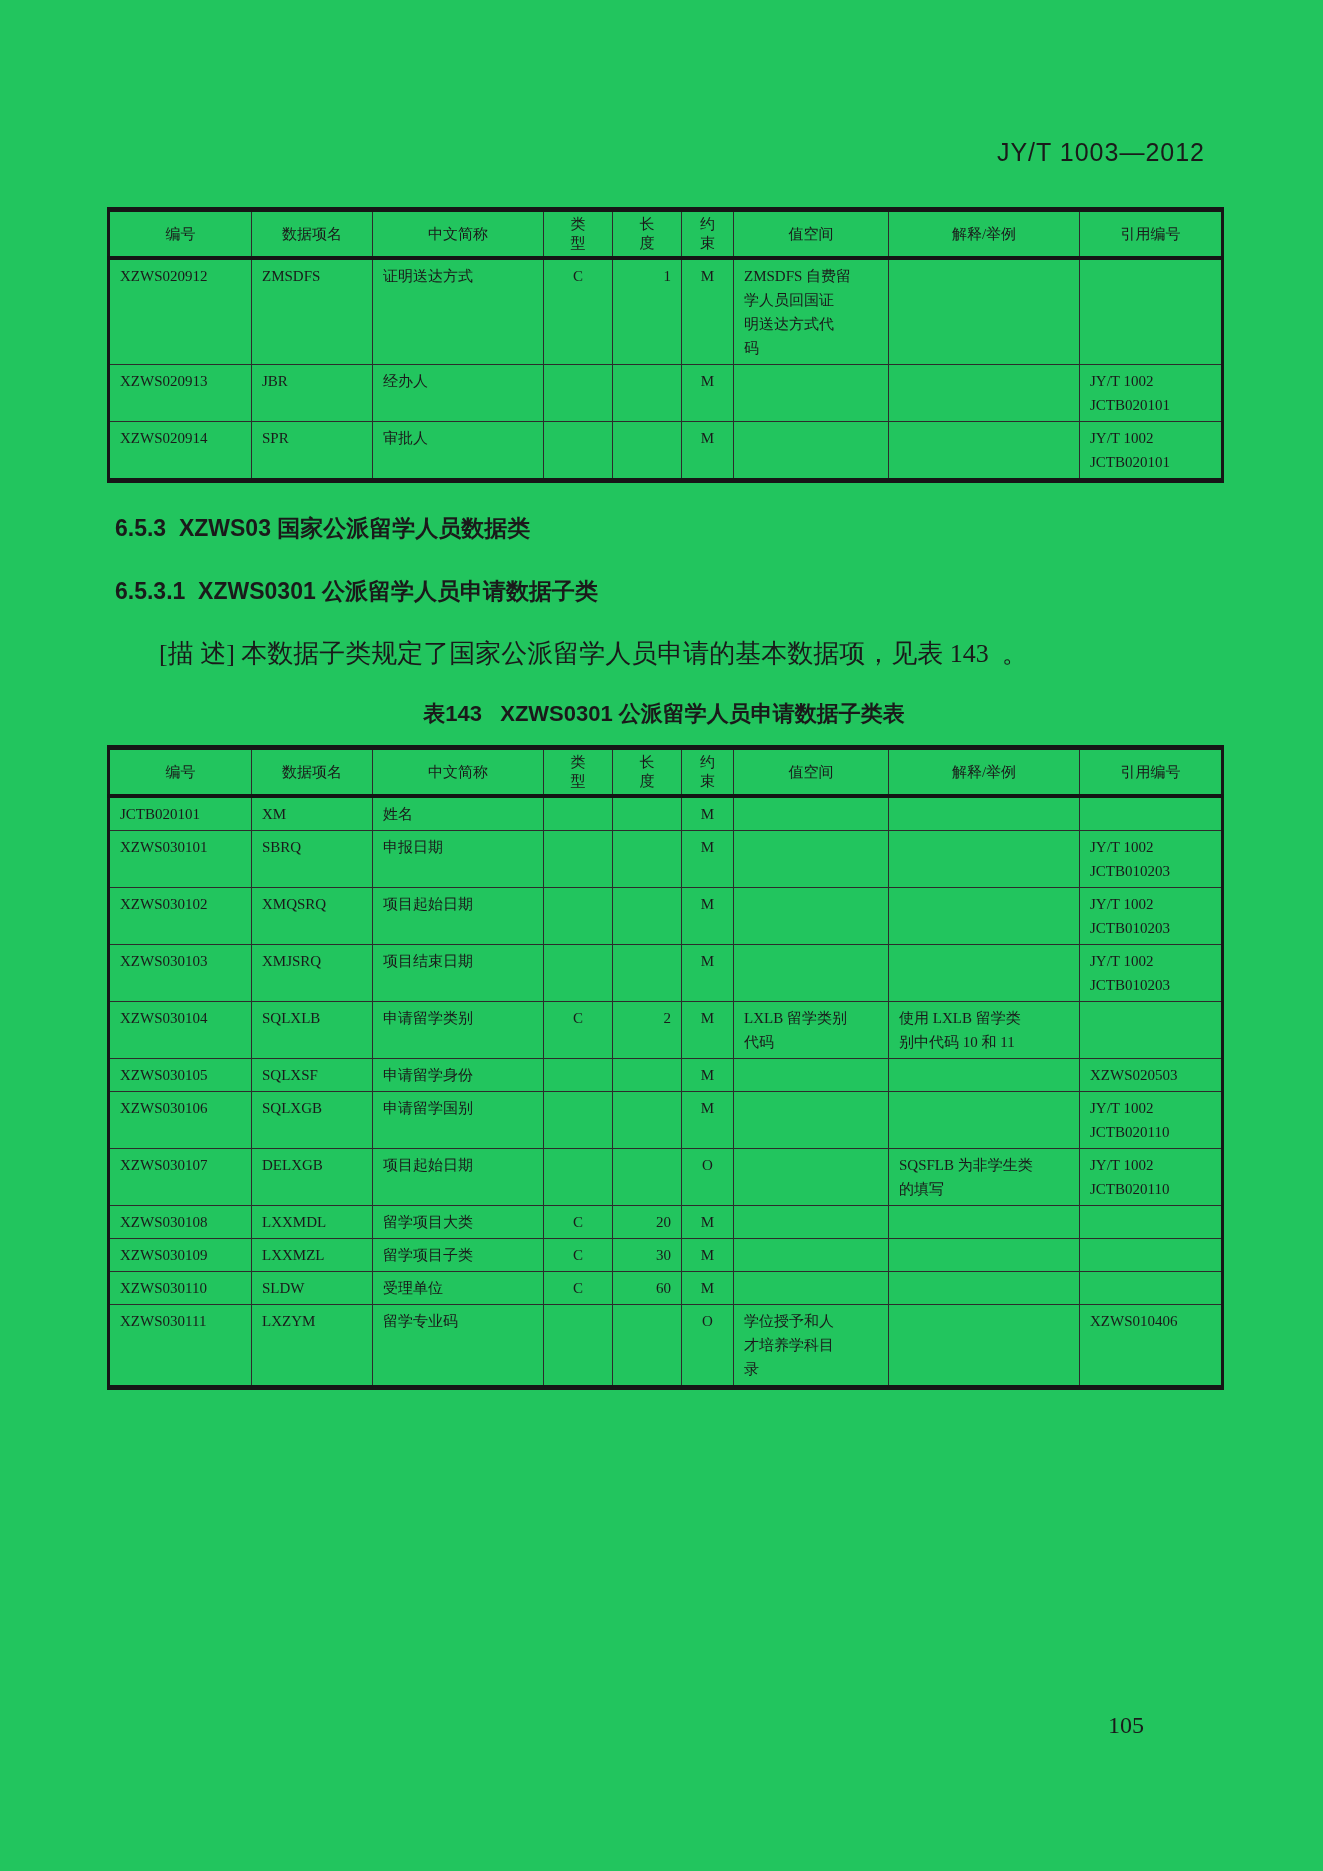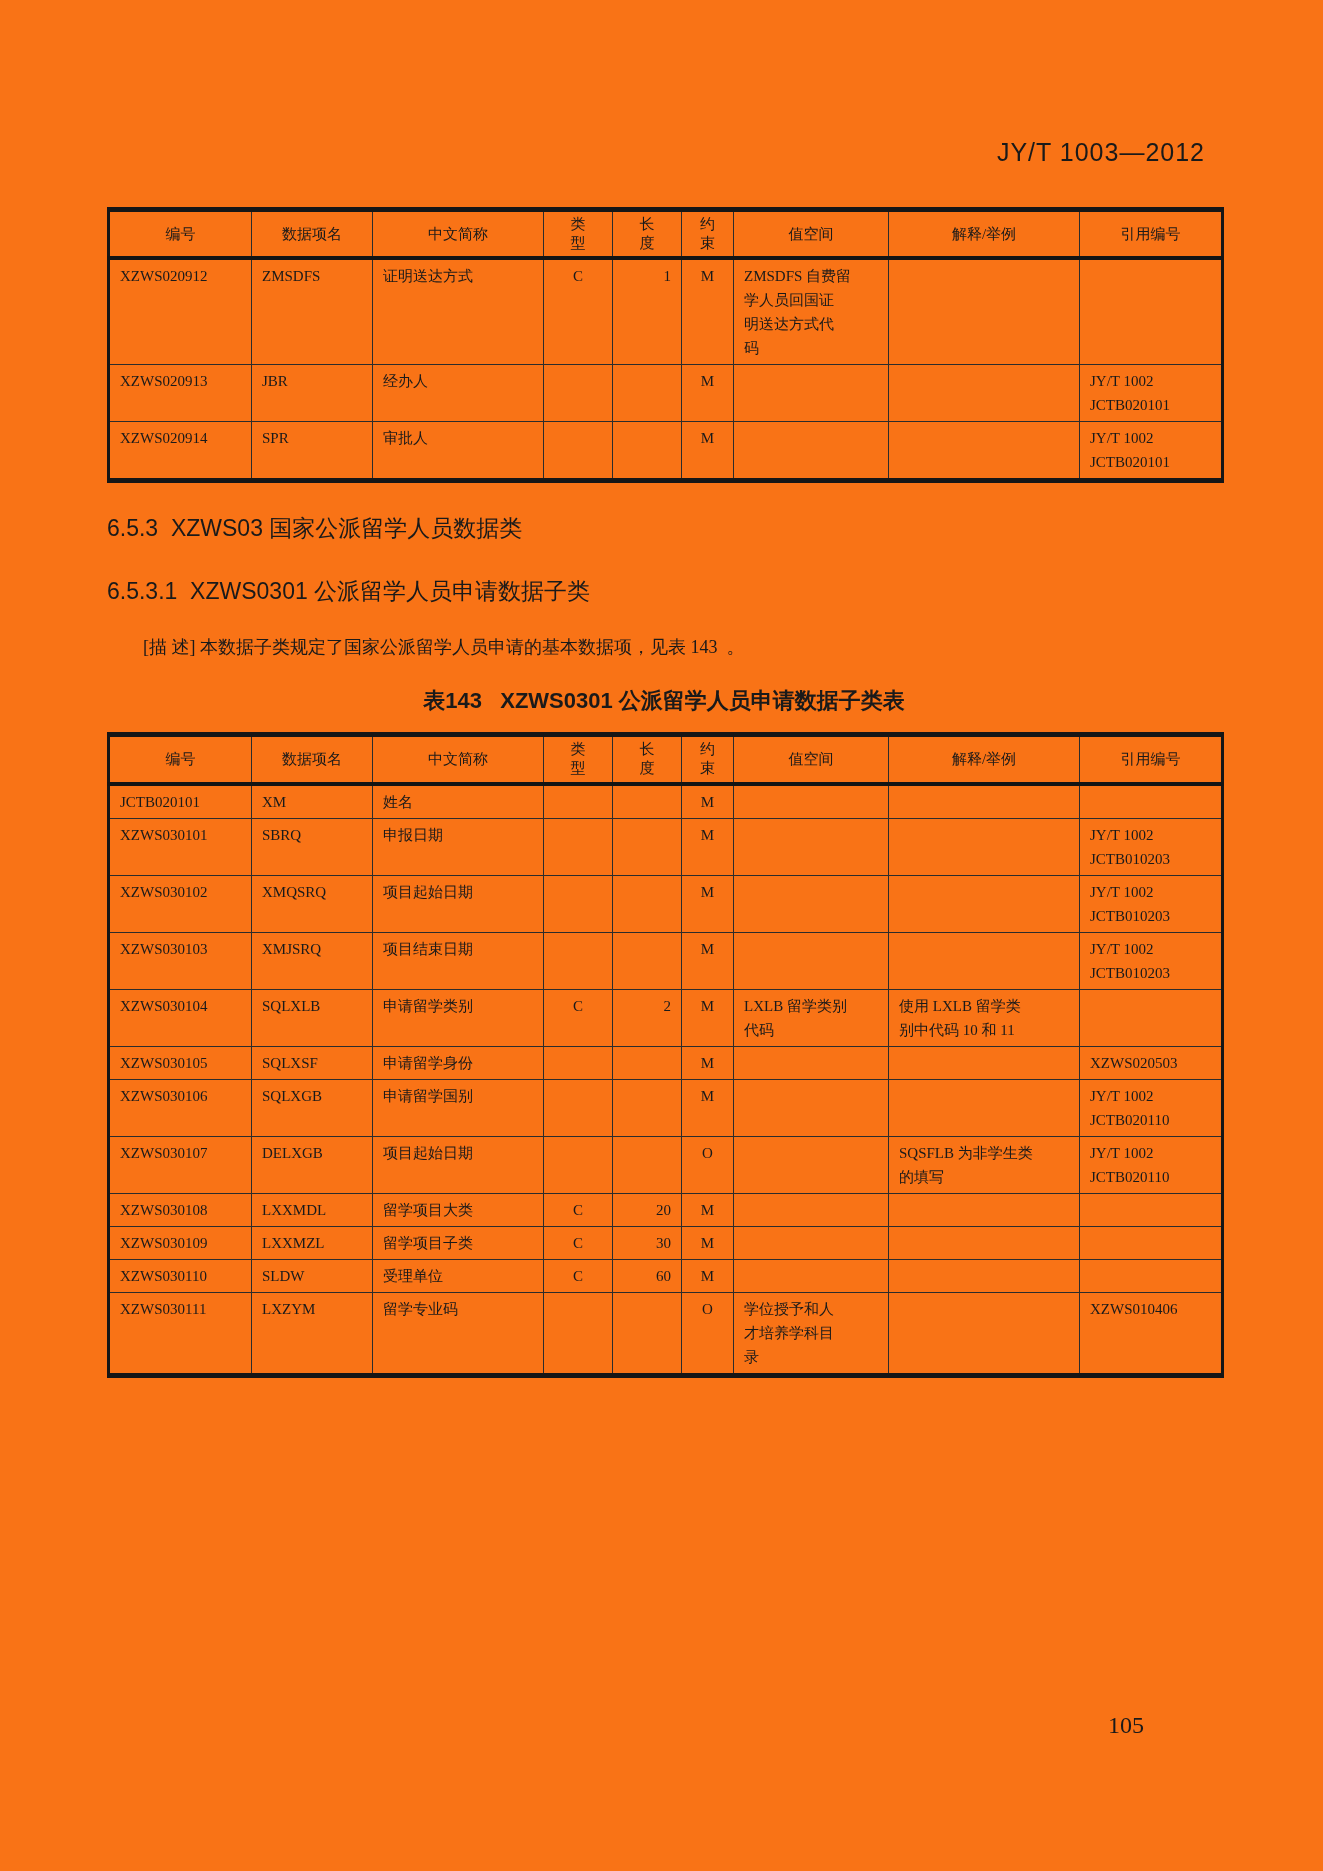--- a/index.html
+++ b/index.html
@@ -1,20 +1,20 @@
 <!DOCTYPE html>
 <html><head>
 <meta charset="utf-8">
 <style>
   html,body { margin:0; padding:0; background:#e8e8e8; }
   .page {
     position:relative;
     width:1323px; height:1871px;
     margin:0 auto;
-    background:#f97316;
+    background:#22c55e;
     color:#1a1a1a;
     font-family:"Liberation Serif","DejaVu Serif",serif;
     overflow:hidden;
   }
   .inner { padding:0 102px 0 107px; }
 
   .std-header {
     padding-top:138px;
     padding-right:16px;
     text-align:right;
@@ -52,31 +52,31 @@
     padding:4px 10px;
     line-height:1.6;
     white-space:pre-line;
     word-break:break-all;
   }
   table.data-table td:nth-child(4),
   table.data-table td:nth-child(6) { text-align:center; padding-left:2px; padding-right:2px; }
   table.data-table td:nth-child(5) { text-align:right; padding-right:10px; }
 
   .h-sec {
-    margin:30px 0 0;
+    margin:30px 8px 0;
     font-family:"Liberation Sans","DejaVu Sans",sans-serif;
-    font-weight:normal;
+    font-weight:bold;
     font-size:23px;
     white-space:pre-wrap;
   }
   .h-sub { margin-top:32px; }
 
   .para {
     margin:26px 0 0;
-    font-size:18px;
+    font-size:26px;
     line-height:1.6;
     text-indent:2em;
     white-space:pre-wrap;
   }
   .para + .para { margin-top:2px; }
 
   .caption {
     margin:24px 0 16px;
     width:1114px;
     text-align:center;

